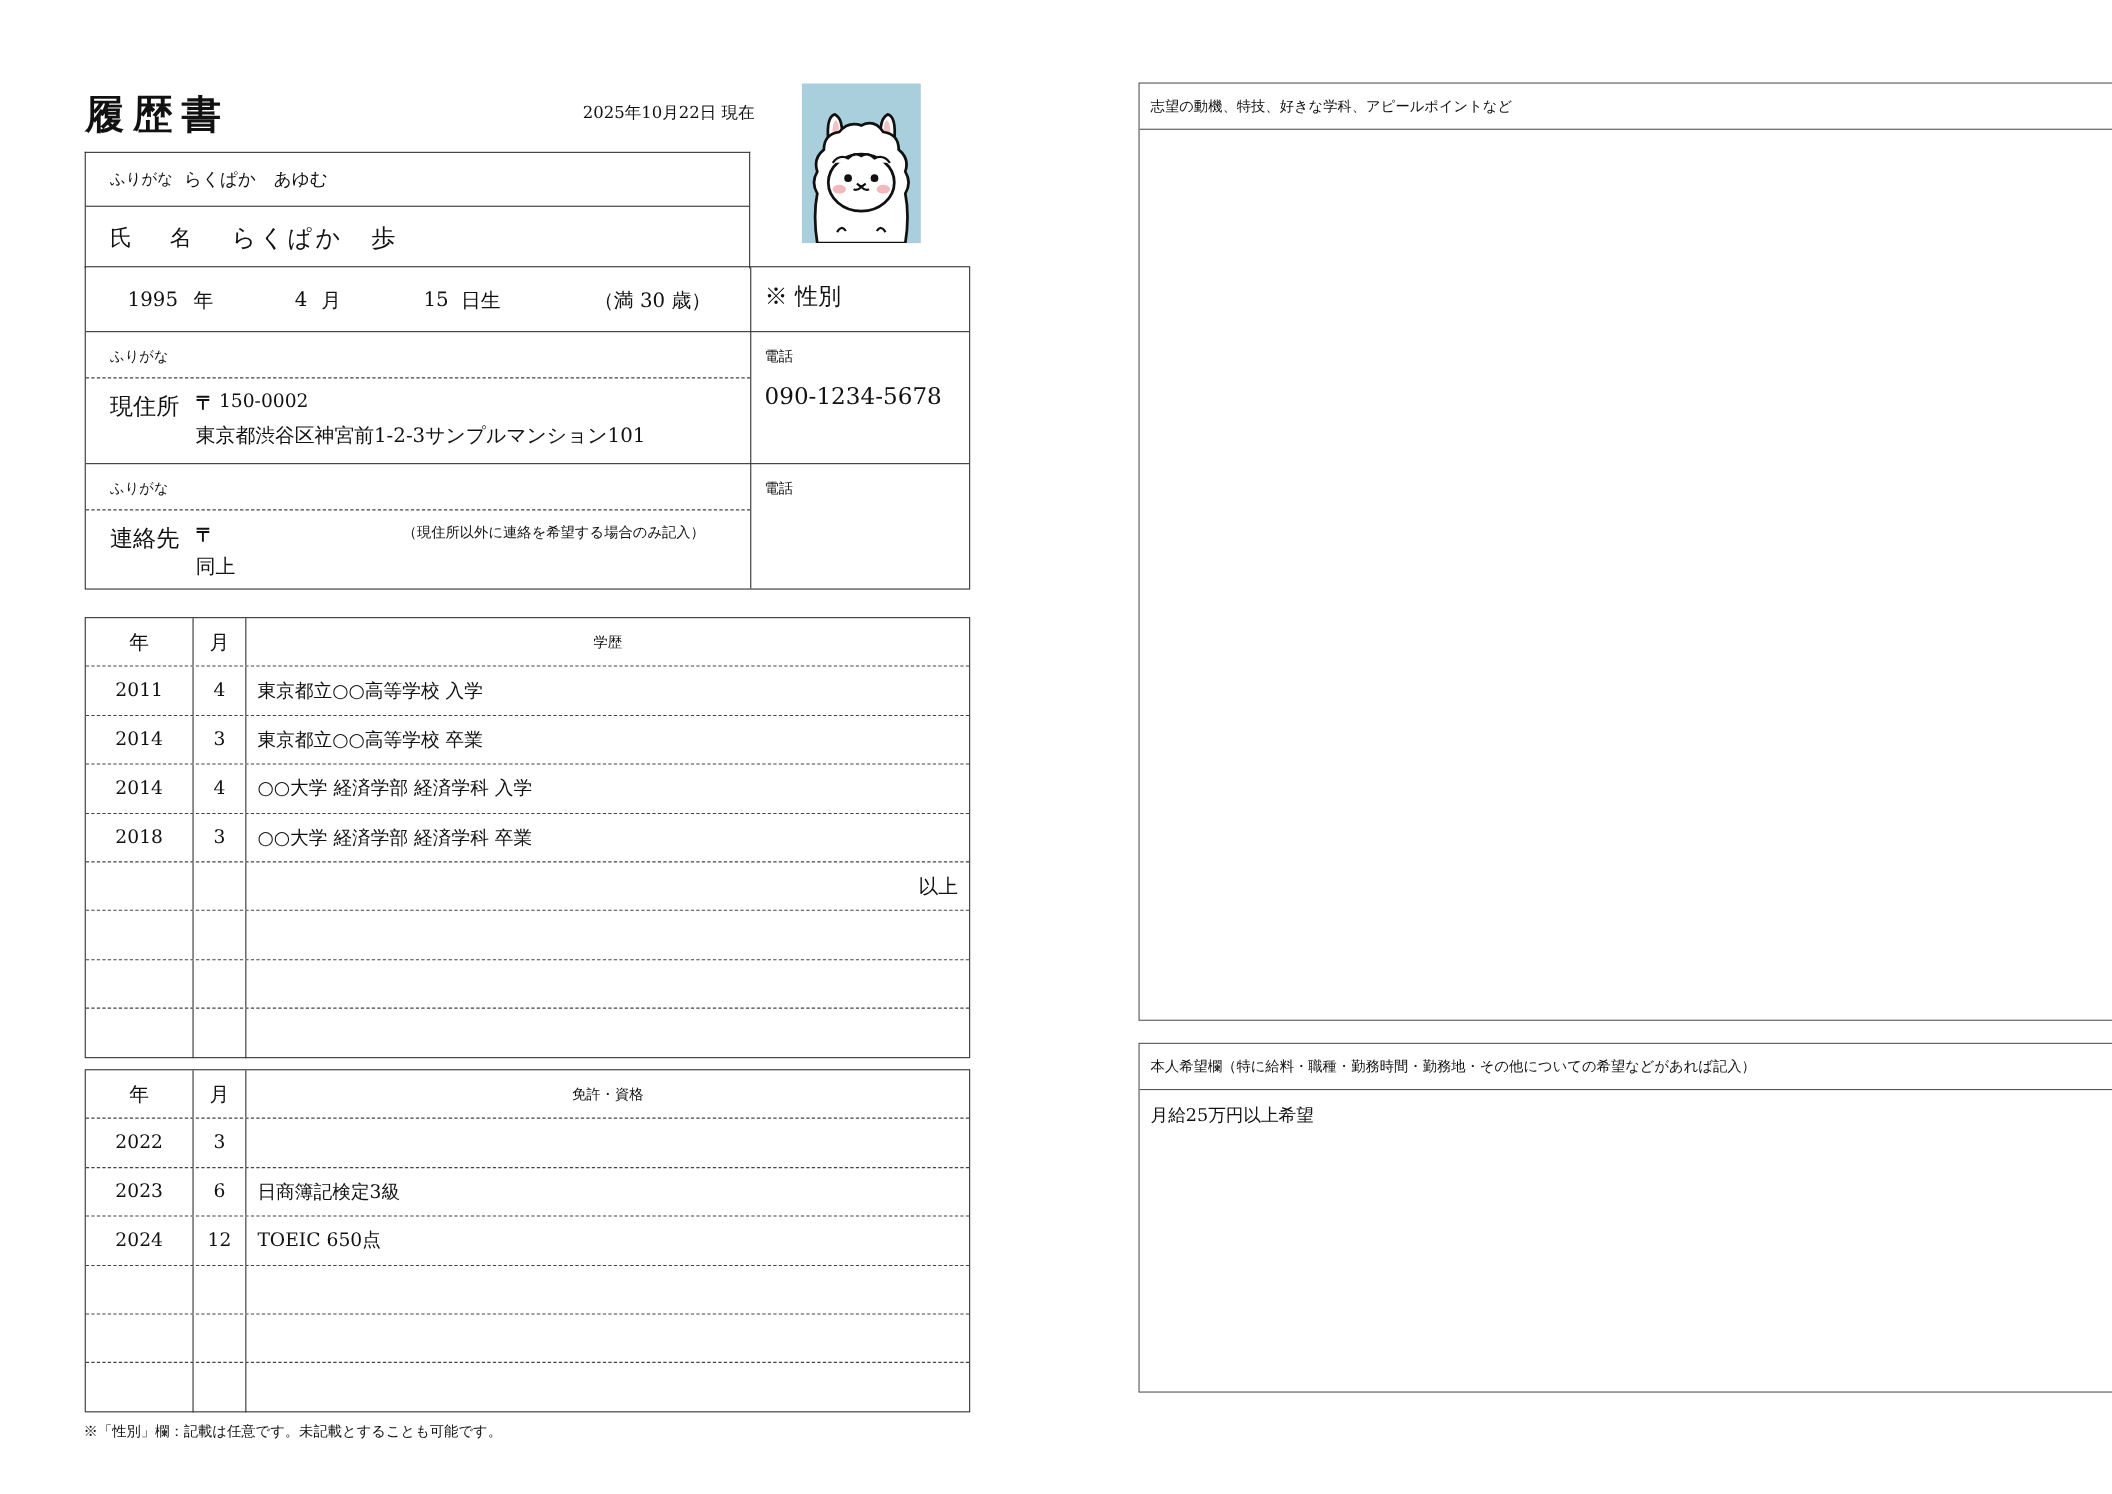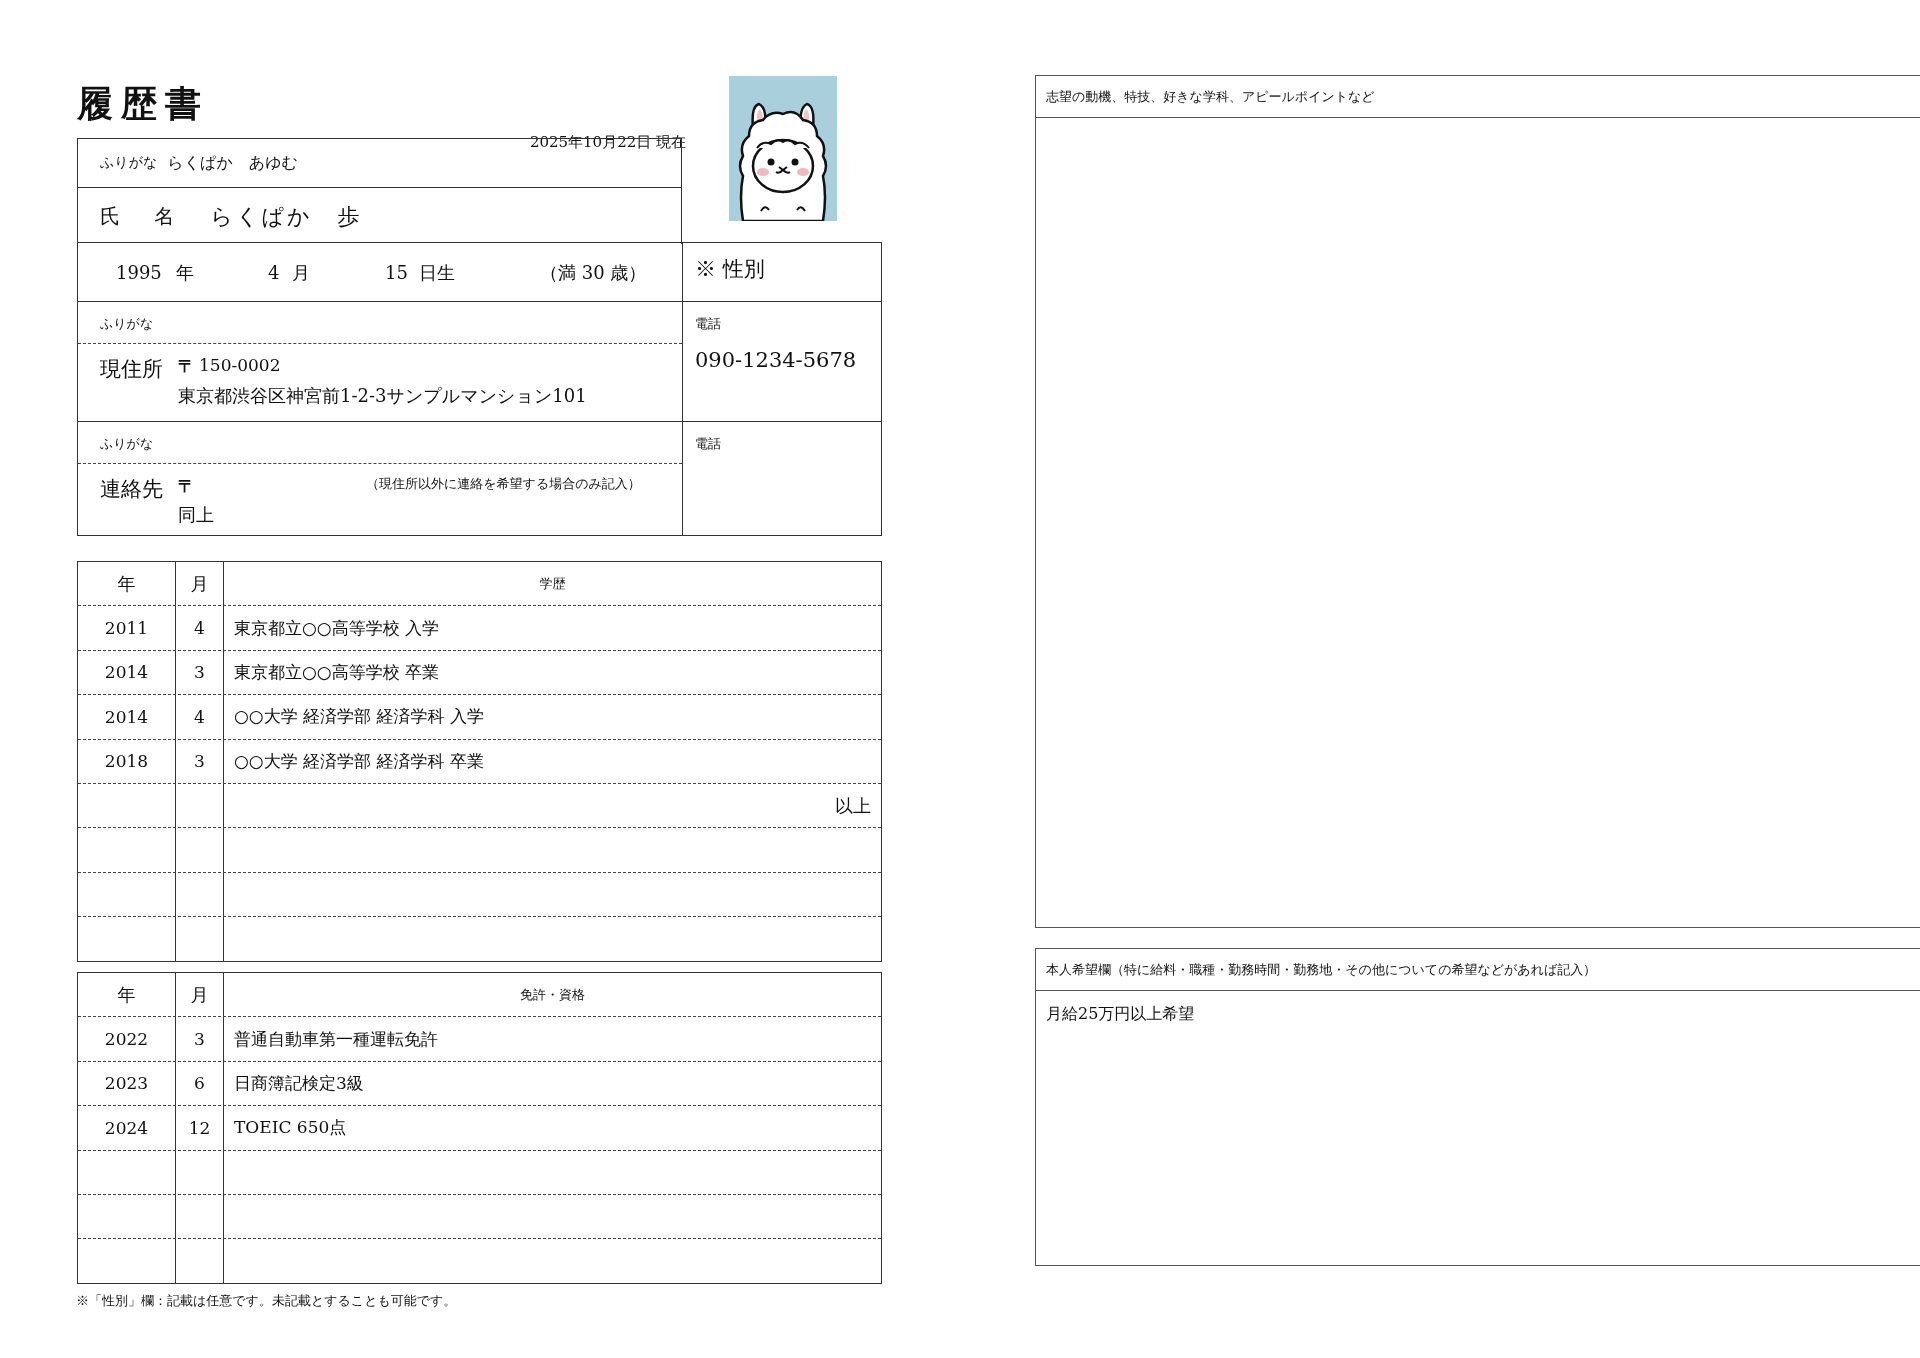--- a/index.html
+++ b/index.html
@@ -3,21 +3,21 @@
 <meta charset="utf-8">
 <style>
   * { box-sizing: border-box; margin: 0; padding: 0; }
   html, body { width: 1920px; height: 1358px; background: #ffffff; overflow: hidden; }
   body { position: relative; font-family: "DejaVu Serif", "Liberation Serif", serif; color: #111; }
 
   .abs { position: absolute; }
 
   
   .title { left: 77px; top: 80px; font-size: 36px; letter-spacing: 8px; font-weight: bold; }
-  .date { left: 520px; top: 93px; width: 166px; text-align: right; font-size: 15px; margin-top: 40px; }
+  .date { left: 520px; top: 93px; width: 166px; text-align: right; font-size: 15px; }
 
   
   .name-box { left: 77px; top: 138px; width: 605px; height: 106px; border: 1.5px solid #333; border-bottom: none; }
   .furi-row { height: 49px; border-bottom: 1.5px solid #333; display: flex; align-items: center; padding-left: 22px; font-size: 16px; }
   .furi-row .lbl { font-size: 14px; margin-right: 10px; }
   .name-row { height: 57px; display: flex; align-items: center; padding-left: 22px; }
   .name-row .lbl { font-size: 20px; letter-spacing: 14px; margin-right: 22px; }
   .name-row .val { font-size: 22px; letter-spacing: 3px; }
 
   
@@ -186,21 +186,20 @@
 
 <div class="abs tbl" style="top:972px; height:312px;">
   <div class="tr hdr">
     <div class="c-y">年</div>
     <div class="c-m">月</div>
     <div class="c-d">免許・資格</div>
   </div>
   <div class="tr">
     <div class="c-y">2022</div>
     <div class="c-m">3</div>
-    <div class="c-d">普通自動車第一種運転免許</div>
   </div>
   <div class="tr">
     <div class="c-y">2023</div>
     <div class="c-m">6</div>
     <div class="c-d">日商簿記検定3級</div>
   </div>
   <div class="tr">
     <div class="c-y">2024</div>
     <div class="c-m">12</div>
     <div class="c-d">TOEIC 650点</div>

